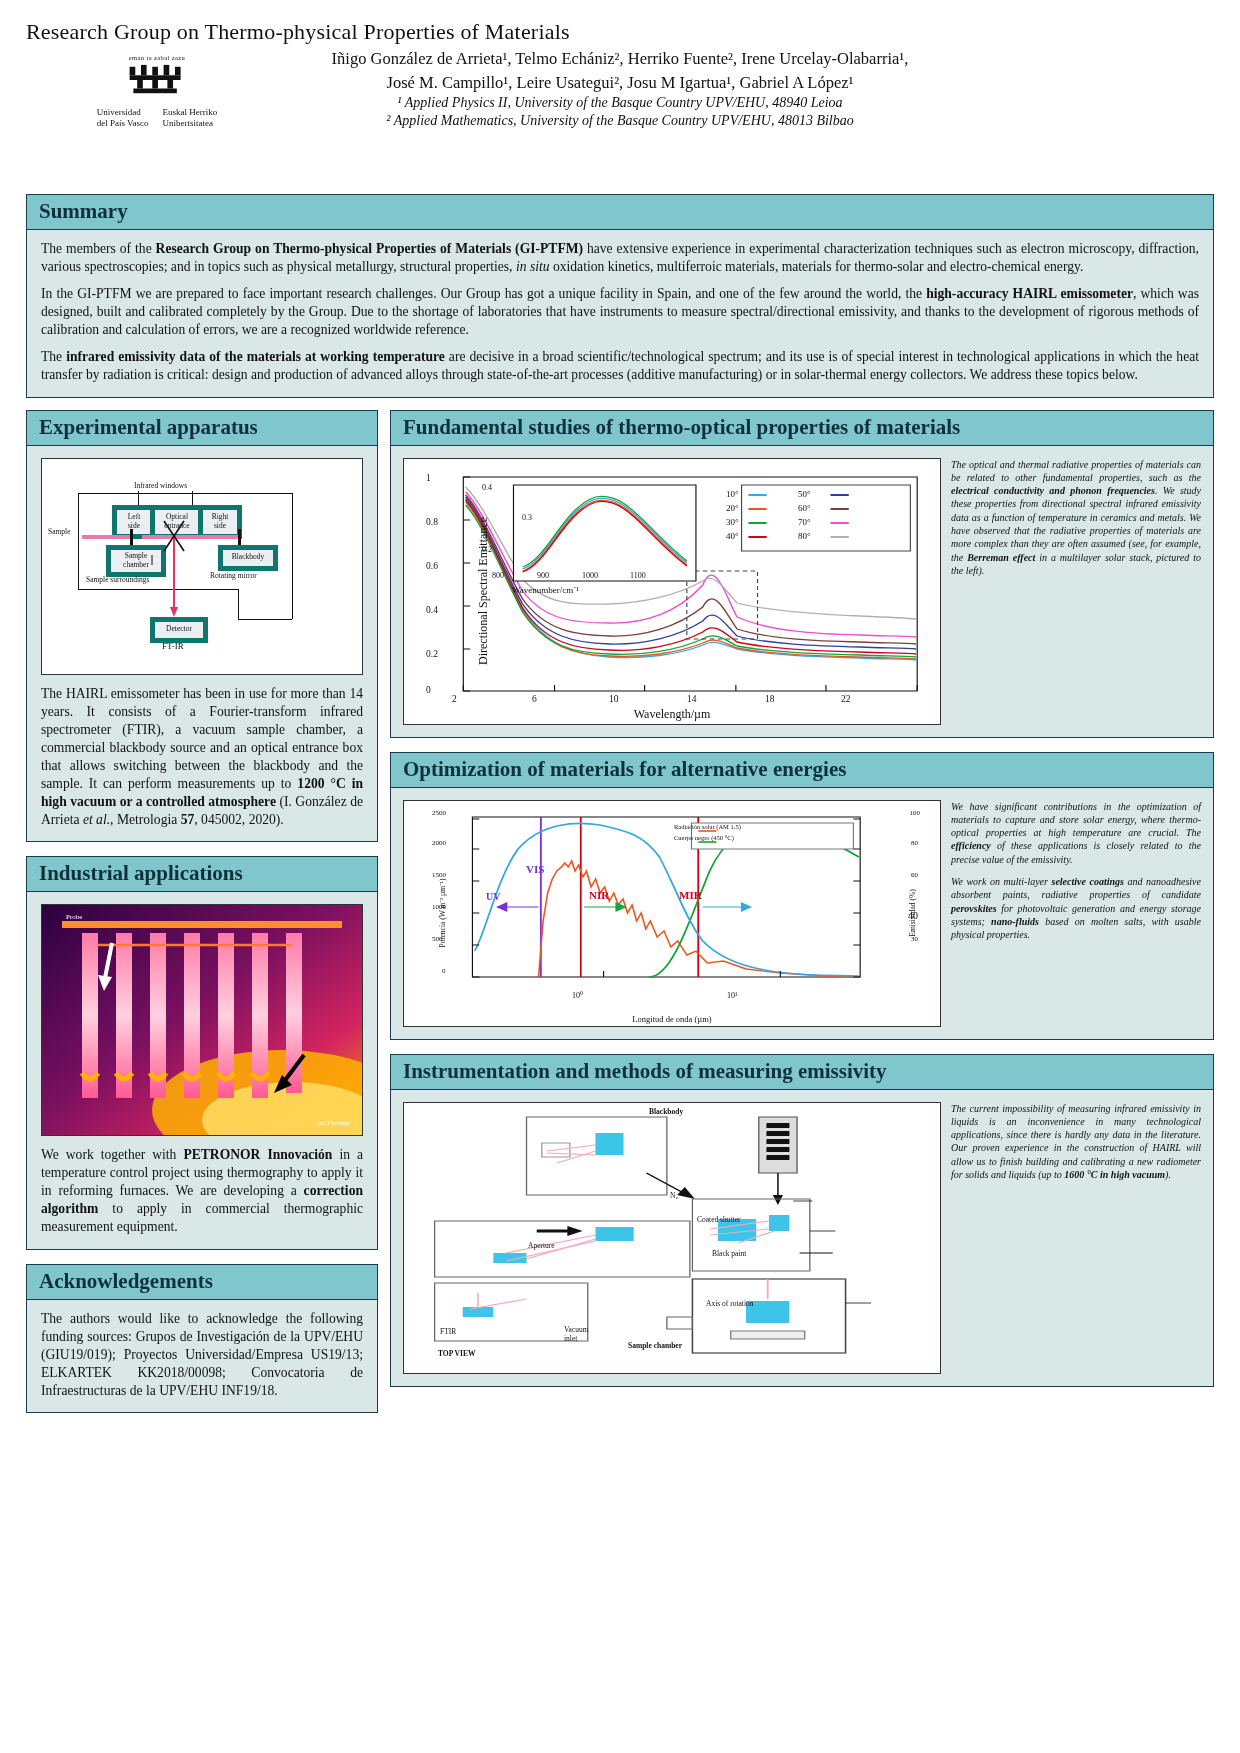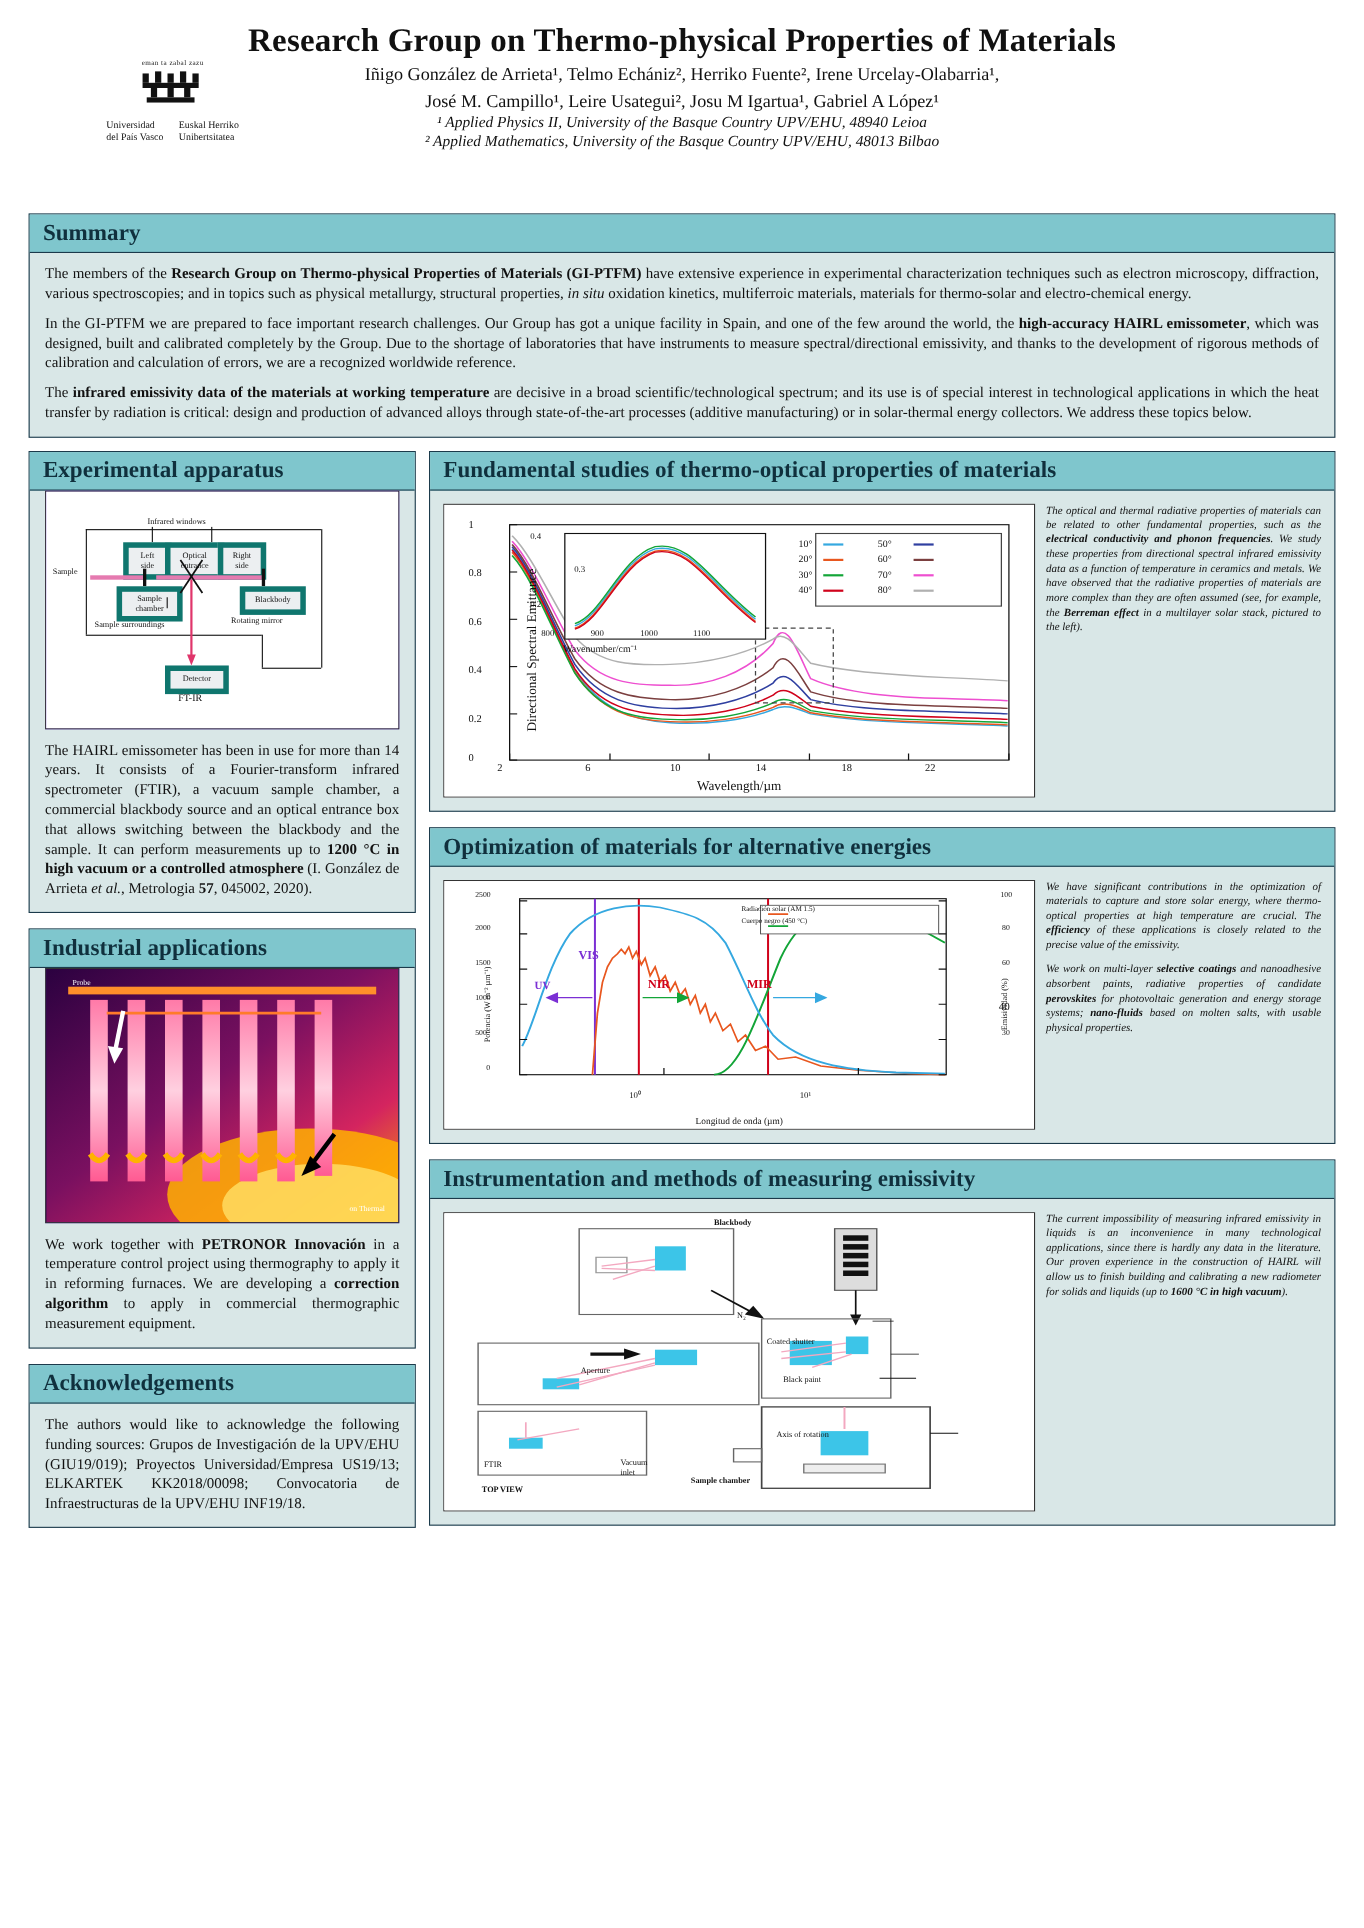--- a/index.html
+++ b/index.html
@@ -9,21 +9,21 @@
     font-family:"Liberation Serif", serif;
     color:#111;
     position:relative;
     overflow:hidden;
   }
   .poster{position:relative;width:1240px;height:1753px;box-sizing:border-box;padding:14px 26px;}
 
   
   .header{position:relative;height:170px;}
   .title{
-    text-align:center;font-size:30px;font-weight:bold;line-height:1.12;
+    font-size:22px;font-weight:normal;line-height:1.12;
     margin:6px 0 2px 0;letter-spacing:.2px;
   }
   .authors{text-align:center;font-size:16.5px;line-height:1.25;margin-top:4px;}
   .affil{text-align:center;font-size:14px;font-style:italic;line-height:1.3;}
   .email{text-align:center;font-size:14px;margin-top:2px;}
   .email i{font-style:italic;}
 
   .logo{position:absolute;left:56px;top:34px;width:150px;text-align:center;}
   .logo .eman{font-size:6.5px;letter-spacing:.4px;color:#222;margin-bottom:2px;}
   .logo .crest{height:34px;margin:0 auto;}
@@ -49,21 +49,21 @@
   b{font-weight:bold;}
   i{font-style:italic;}
 
   
   .summary{margin-top:4px;}
   .cols{display:flex;gap:12px;margin-top:12px;align-items:flex-start;}
   .colL{width:352px;flex:0 0 352px;}
   .colR{flex:1;}
 
   .inner-white{
-    background:#8b5cf6;border:1.2px solid #333;margin:0 14px 0 14px;
+    background:#86efac;border:1.2px solid #333;margin:12px 14px 0 14px;
   }
   .fig-frame{background:#fff;border:1.2px solid #333;}
 
   .two-col{display:flex;gap:10px;padding:12px 12px 12px 12px;}
   .fig-col{flex:1;}
   .txt-col{width:250px;flex:0 0 250px;font-size:10px;line-height:1.33;text-align:justify;font-style:italic;}
   .txt-col p{margin:0 0 9px 0;}
   .txt-col p:last-child{margin:0;}
 
   

